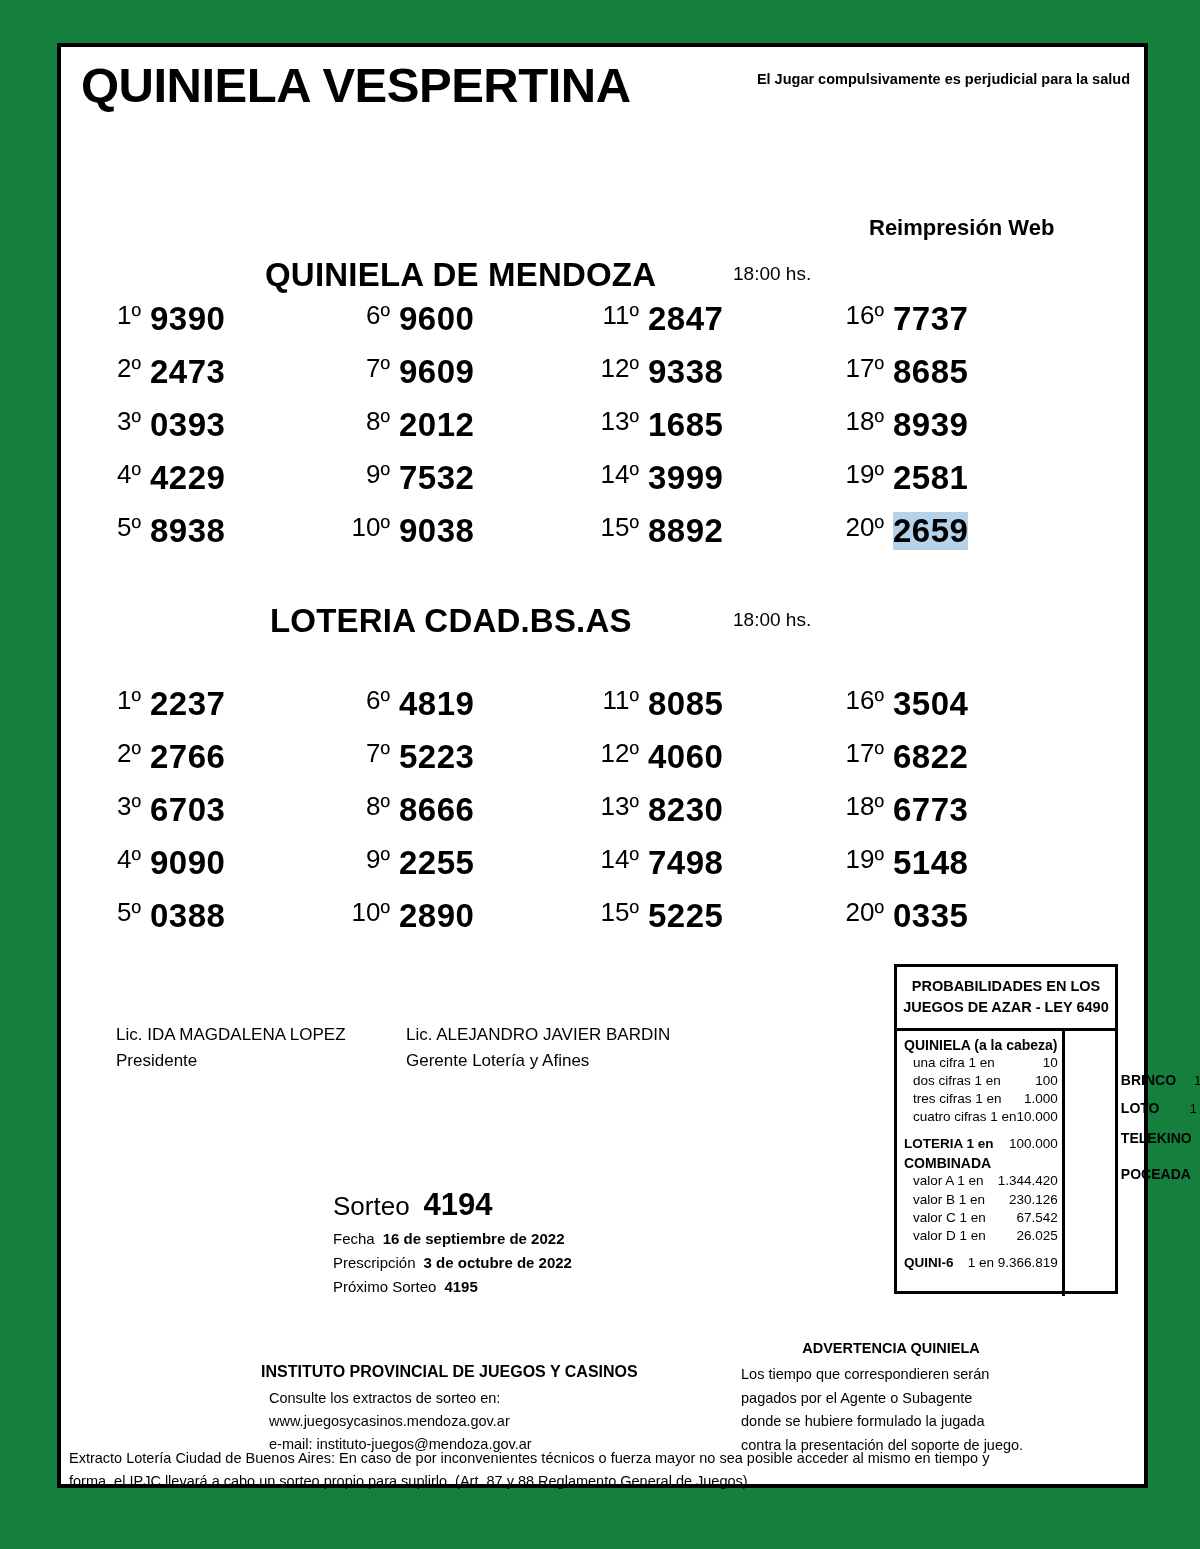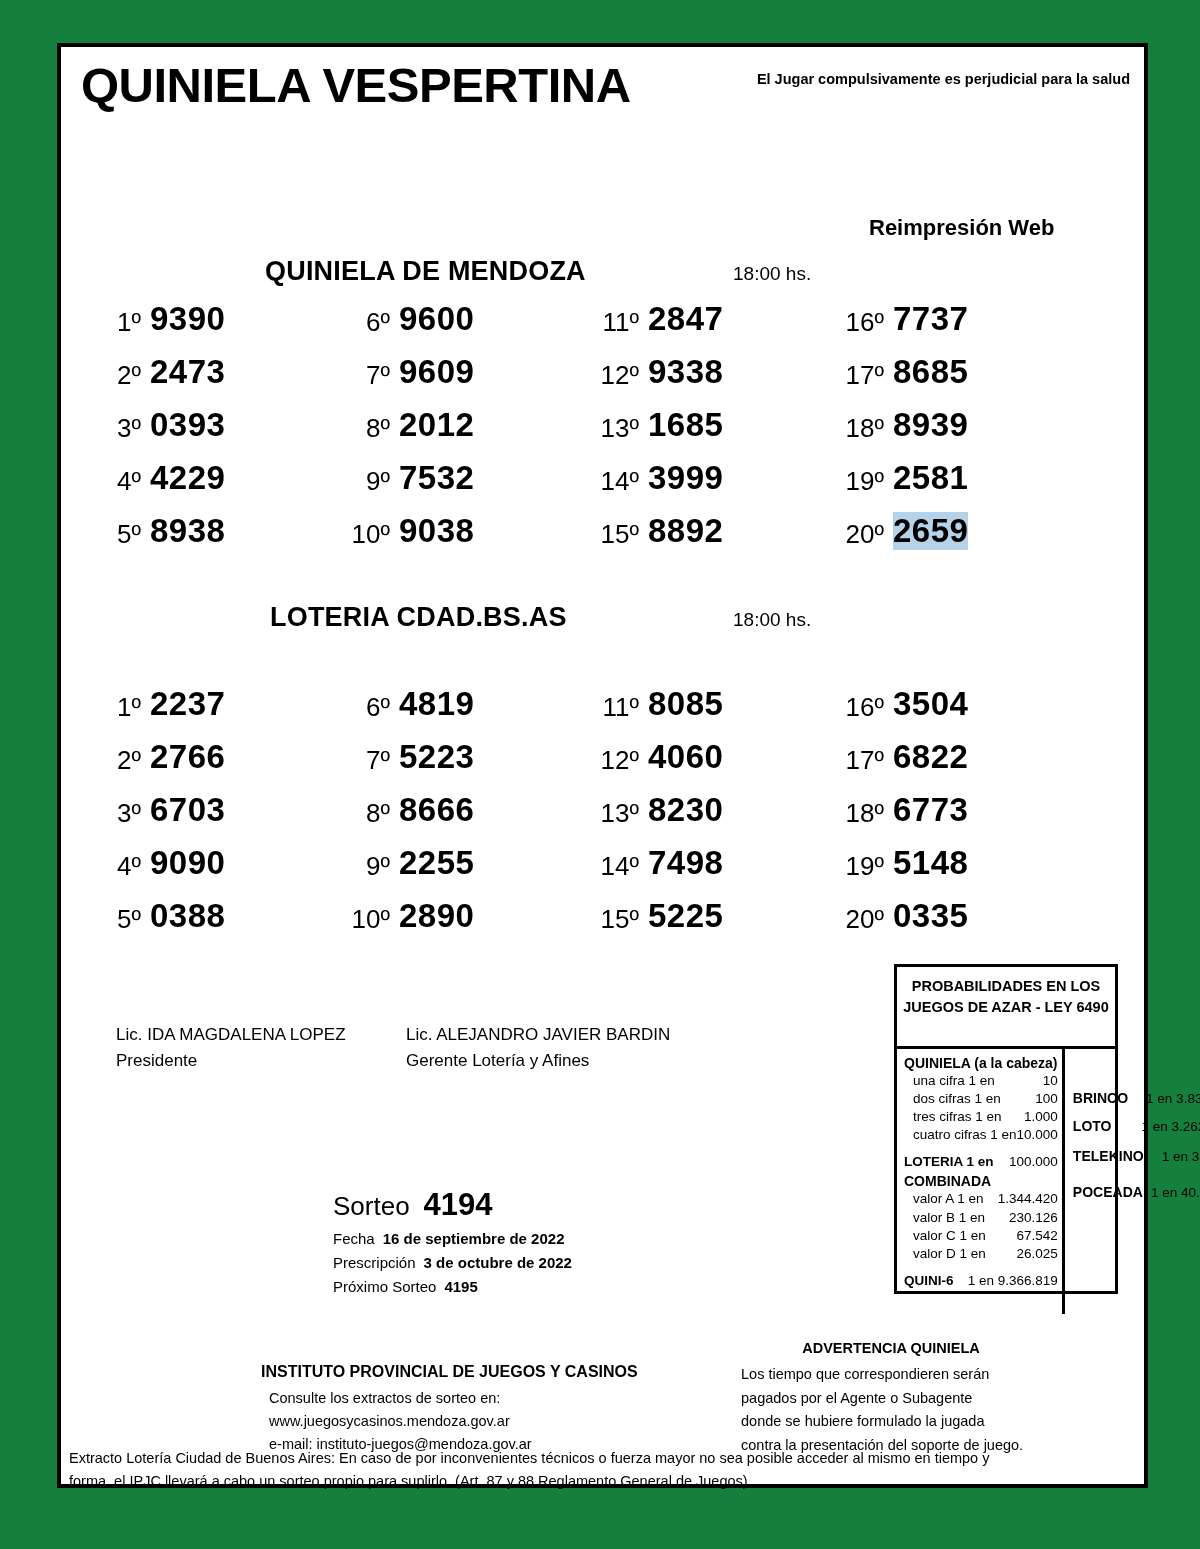--- a/index.html
+++ b/index.html
@@ -57,21 +57,21 @@
     white-space: nowrap;
   }
   
   .band {
     position: absolute;
     left: 0;
     right: 0;
   }
   .band-name {
     position: absolute;
-    font-size: 27px;
+    font-size: 33px;
     font-weight: bold;
     white-space: nowrap;
     letter-spacing: 0.2px;
   }
   .band-time {
     position: absolute;
     font-size: 19px;
     font-weight: normal;
     white-space: nowrap;
   }
@@ -84,21 +84,21 @@
   
   .grid {
     position: absolute;
     left: 0;
     right: 0;
   }
   .rcell {
     position: absolute;
     white-space: nowrap;
     display: flex;
-    align-items: flex-end;
+    align-items: flex-start;
   }
   .rank {
     font-size: 26px;
     font-weight: normal;
     text-align: right;
     display: inline-block;
   }
   .num {
     font-size: 33px;
     font-weight: bold;
@@ -140,28 +140,29 @@
   
   .prob-box {
     position: absolute;
     border: 3px solid #000;
     box-sizing: border-box;
     background: #fff;
   }
   .prob-head {
     border-bottom: 3px solid #000;
     text-align: center;
-    padding: 9px 0 28px 0;
+    padding: 9px 0 10px 0;
     font-size: 14.5px;
     font-weight: bold;
     line-height: 1.45;
   }
   .prob-body {
     display: flex;
     height: 265px;
+    gap: 48px;
   }
   .prob-left {
     width: 213px;
     border-right: 3px solid #000;
     box-sizing: border-box;
     padding: 6px 4px 0 7px;
     position: relative;
   }
   .prob-right {
     flex: 1;

